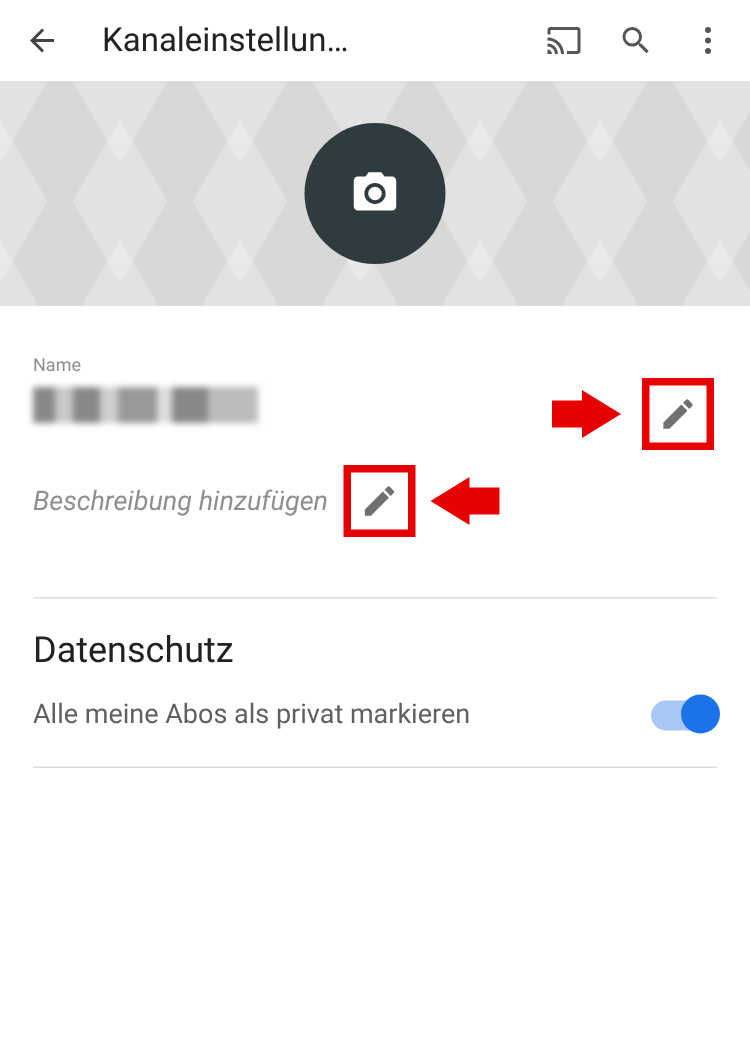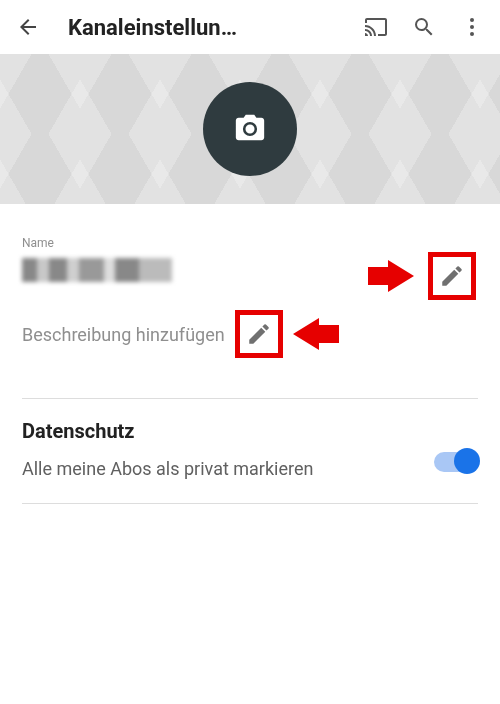--- a/index.html
+++ b/index.html
@@ -16,21 +16,21 @@
     }
     .topbar {
       height: 54px;
       display: flex;
       align-items: center;
       padding: 0 8px;
       gap: 8px;
     }
     .topbar-title {
       font-size: 22px;
-      font-weight: 700;
+      font-weight: 400;
       color: #222;
       flex: 1;
       margin-left: 12px;
       white-space: nowrap;
       overflow: hidden;
       text-overflow: ellipsis;
     }
     .icon-btn {
       width: 40px;
       height: 40px;
@@ -126,44 +126,45 @@
     }
     .desc-row {
       display: flex;
       align-items: center;
       gap: 10px;
       margin-top: 28px;
     }
     .desc-text {
       color: #8f8f8f;
       font-size: 18px;
+      font-style: italic;
     }
     .divider {
       border: none;
       border-top: 1px solid #ddd;
       margin: 40px 0 20px 0;
     }
     .section-title {
-      font-weight: 700;
-      font-size: 20px;
+      font-weight: 400;
+      font-size: 24px;
       color: #222;
+      margin-bottom: 18px;
     }
     .setting-row {
       display: flex;
       align-items: center;
       justify-content: space-between;
       margin-bottom: 22px;
       gap: 20px;
     }
     .setting-label {
       font-size: 18px;
       color: #606060;
       flex: 1;
       line-height: 1.35;
-      margin-top: 14px;
     }
     .switch {
       width: 44px;
       height: 20px;
       background: #a9c7f5;
       border-radius: 10px;
       position: relative;
       flex-shrink: 0;
     }
     .switch::after {

